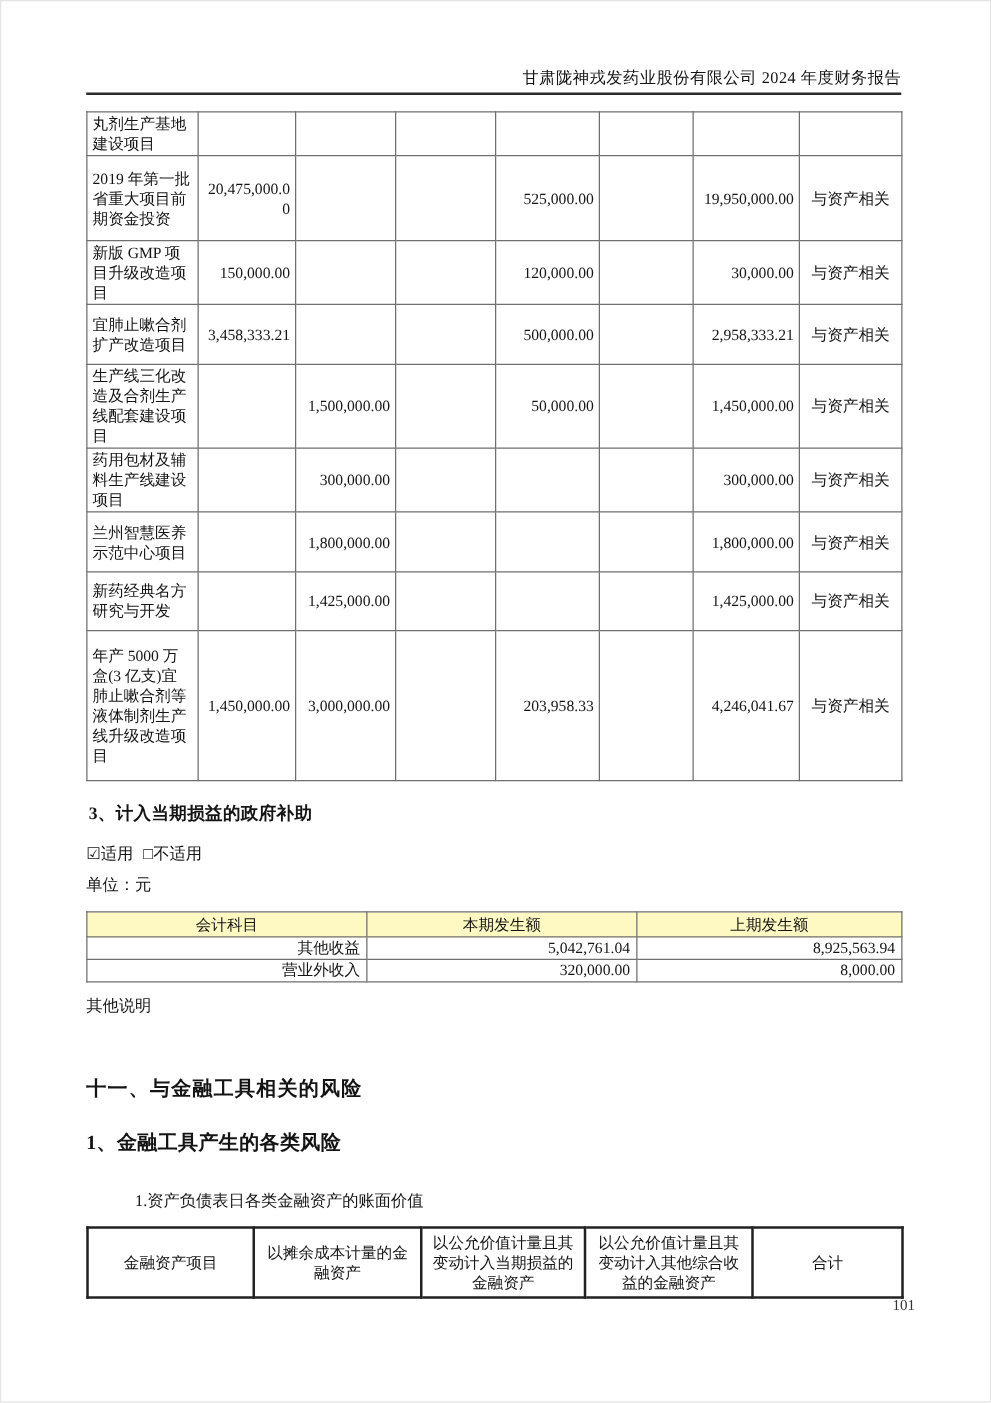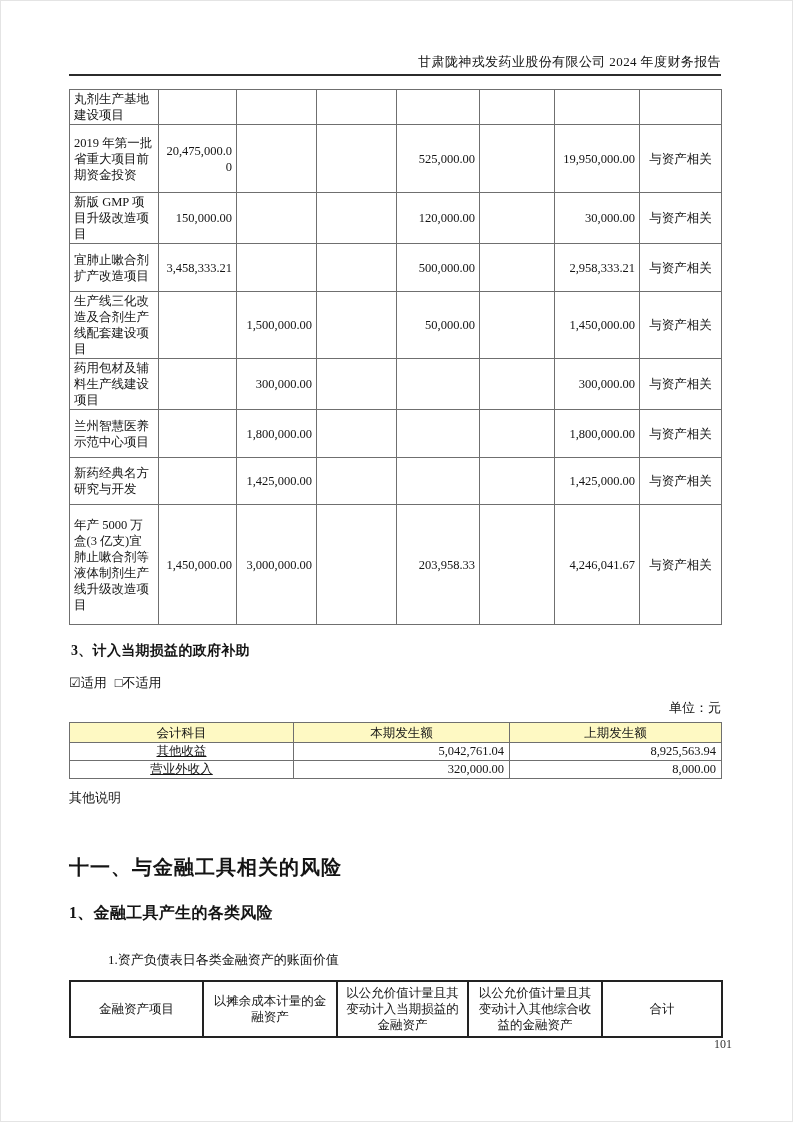--- a/index.html
+++ b/index.html
@@ -25,37 +25,37 @@
     padding:1px 4px; line-height:16px; word-break:break-all;
     text-align:right;
   }
   #subsidy-table td.c0 { text-align:left; word-break:break-all; }
   #subsidy-table td.c7 { text-align:center; word-break:keep-all; }
 
   
   .h-sec3 { margin-top:17px; margin-left:2px; font-size:14px; font-weight:bold; letter-spacing:.3px; }
   .applicability { margin-top:14px; font-size:13px; }
   .applicability .gap { display:inline-block; width:8px; }
-  .unit-line { margin-top:7px; margin-bottom:5px; text-align:right; font-size:13px; }
+  .unit-line { margin-top:7px; margin-bottom:12px; text-align:left; font-size:13px; }
 
   #pl-table { font-size:12.5px; }
   #pl-table th {
     border:1px solid #6f6f6f; background:#fef9c3; font-weight:normal;
     text-align:center; height:20px; line-height:16px; padding:1px 4px; font-size:12.5px;
   }
   #pl-table td {
     border:1px solid #6f6f6f; height:18px; line-height:15px; padding:1px 5px;
     text-align:right; word-break:break-all;
   }
-  #pl-table td.c0 { text-align:center;text-decoration:underline; }
+  #pl-table td.c0 { text-align:right; }
 
   .other-note { margin-top:10px; font-size:13px; }
 
   
-  .h-chapter { margin-top:47px; font-size:20px; font-weight:bold; letter-spacing:1px; }
+  .h-chapter { margin-top:47px; font-size:16px; font-weight:bold; letter-spacing:1px; }
   .h-sub { margin-top:22px; font-size:16px; font-weight:bold; letter-spacing:.3px; }
   .fin-note { margin-top:27px; margin-left:39px; font-size:13px; }
 
   #fin-table { margin-top:11px; font-size:12.5px; }
   #fin-table th {
     border:2px solid #222; font-weight:normal; text-align:center;
     vertical-align:middle; padding:3px 5px; line-height:16px; height:56px;
   }
 
   .page-number { position:absolute; top:1036px; right:60px; font-size:12px; color:#333; }

